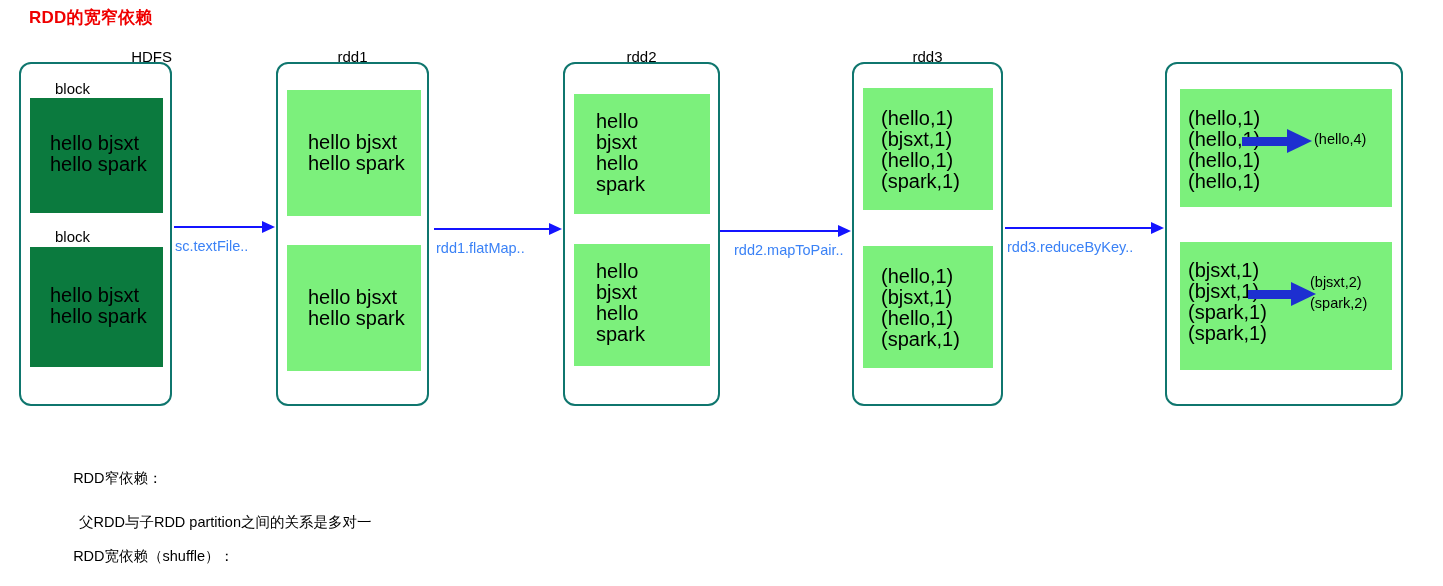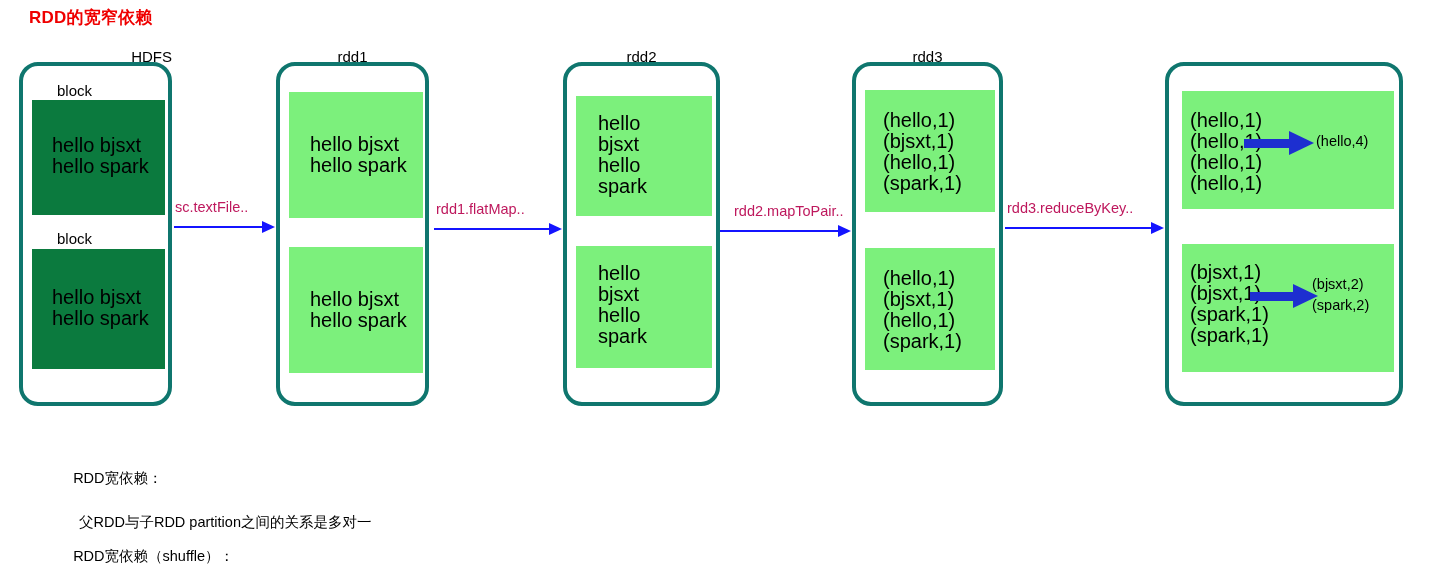--- a/index.html
+++ b/index.html
@@ -26,22 +26,22 @@
   }
   .stage-label {
     position: absolute;
     font-size: 15px;
     color: #000000;
     text-align: center;
     white-space: nowrap;
   }
   .rdd-box {
     position: absolute;
-    border: 4px solid #0f766e;
-    border-radius: 19px;
+    border: 2px solid #0f766e;
+    border-radius: 12px;
     background: #ffffff;
     box-sizing: border-box;
   }
   .partition {
     position: absolute;
     box-sizing: border-box;
   }
   .partition.dark {
     background: #0b7a3e;
   }
@@ -76,22 +76,23 @@
     top: -5px;
     width: 0;
     height: 0;
     border-top: 6px solid transparent;
     border-bottom: 6px solid transparent;
     border-left: 13px solid #1414ff;
   }
   .arrow-label {
     position: absolute;
     font-size: 14.5px;
-    color: #be185d;
+    color: #3b82f6;
     white-space: nowrap;
+    margin-top: 39px;
   }
   .fat-arrow {
     position: absolute;
   }
   .fat-arrow .shaft {
     position: absolute;
     left: 0;
     top: 5px;
     height: 9px;
     background: #1d2fd0;
@@ -235,21 +236,21 @@
     <div class="arrow-head" style="left:118px;"></div>
   </div>
 
   <div class="arrow-label" style="left:1007px; top:200px;">rdd3.reduceByKey..</div>
   <div class="arrow-wrap" style="left:1005px; top:227px; width:160px; height:12px;">
     <div class="arrow-line" style="width:148px;"></div>
     <div class="arrow-head" style="left:146px;"></div>
   </div>
 
   <div class="notes" style="left:57px; top:445px;">
-    <span>RDD宽依赖：</span>
+    <span>RDD窄依赖：</span>
     <span class="note-indent">父RDD与子RDD partition之间的关系是多对一</span>
   </div>
 
   <div class="notes" style="left:57px; top:523px;">
     <span>RDD宽依赖（shuffle）：</span>
     
   </div>
 
 </div>
 

